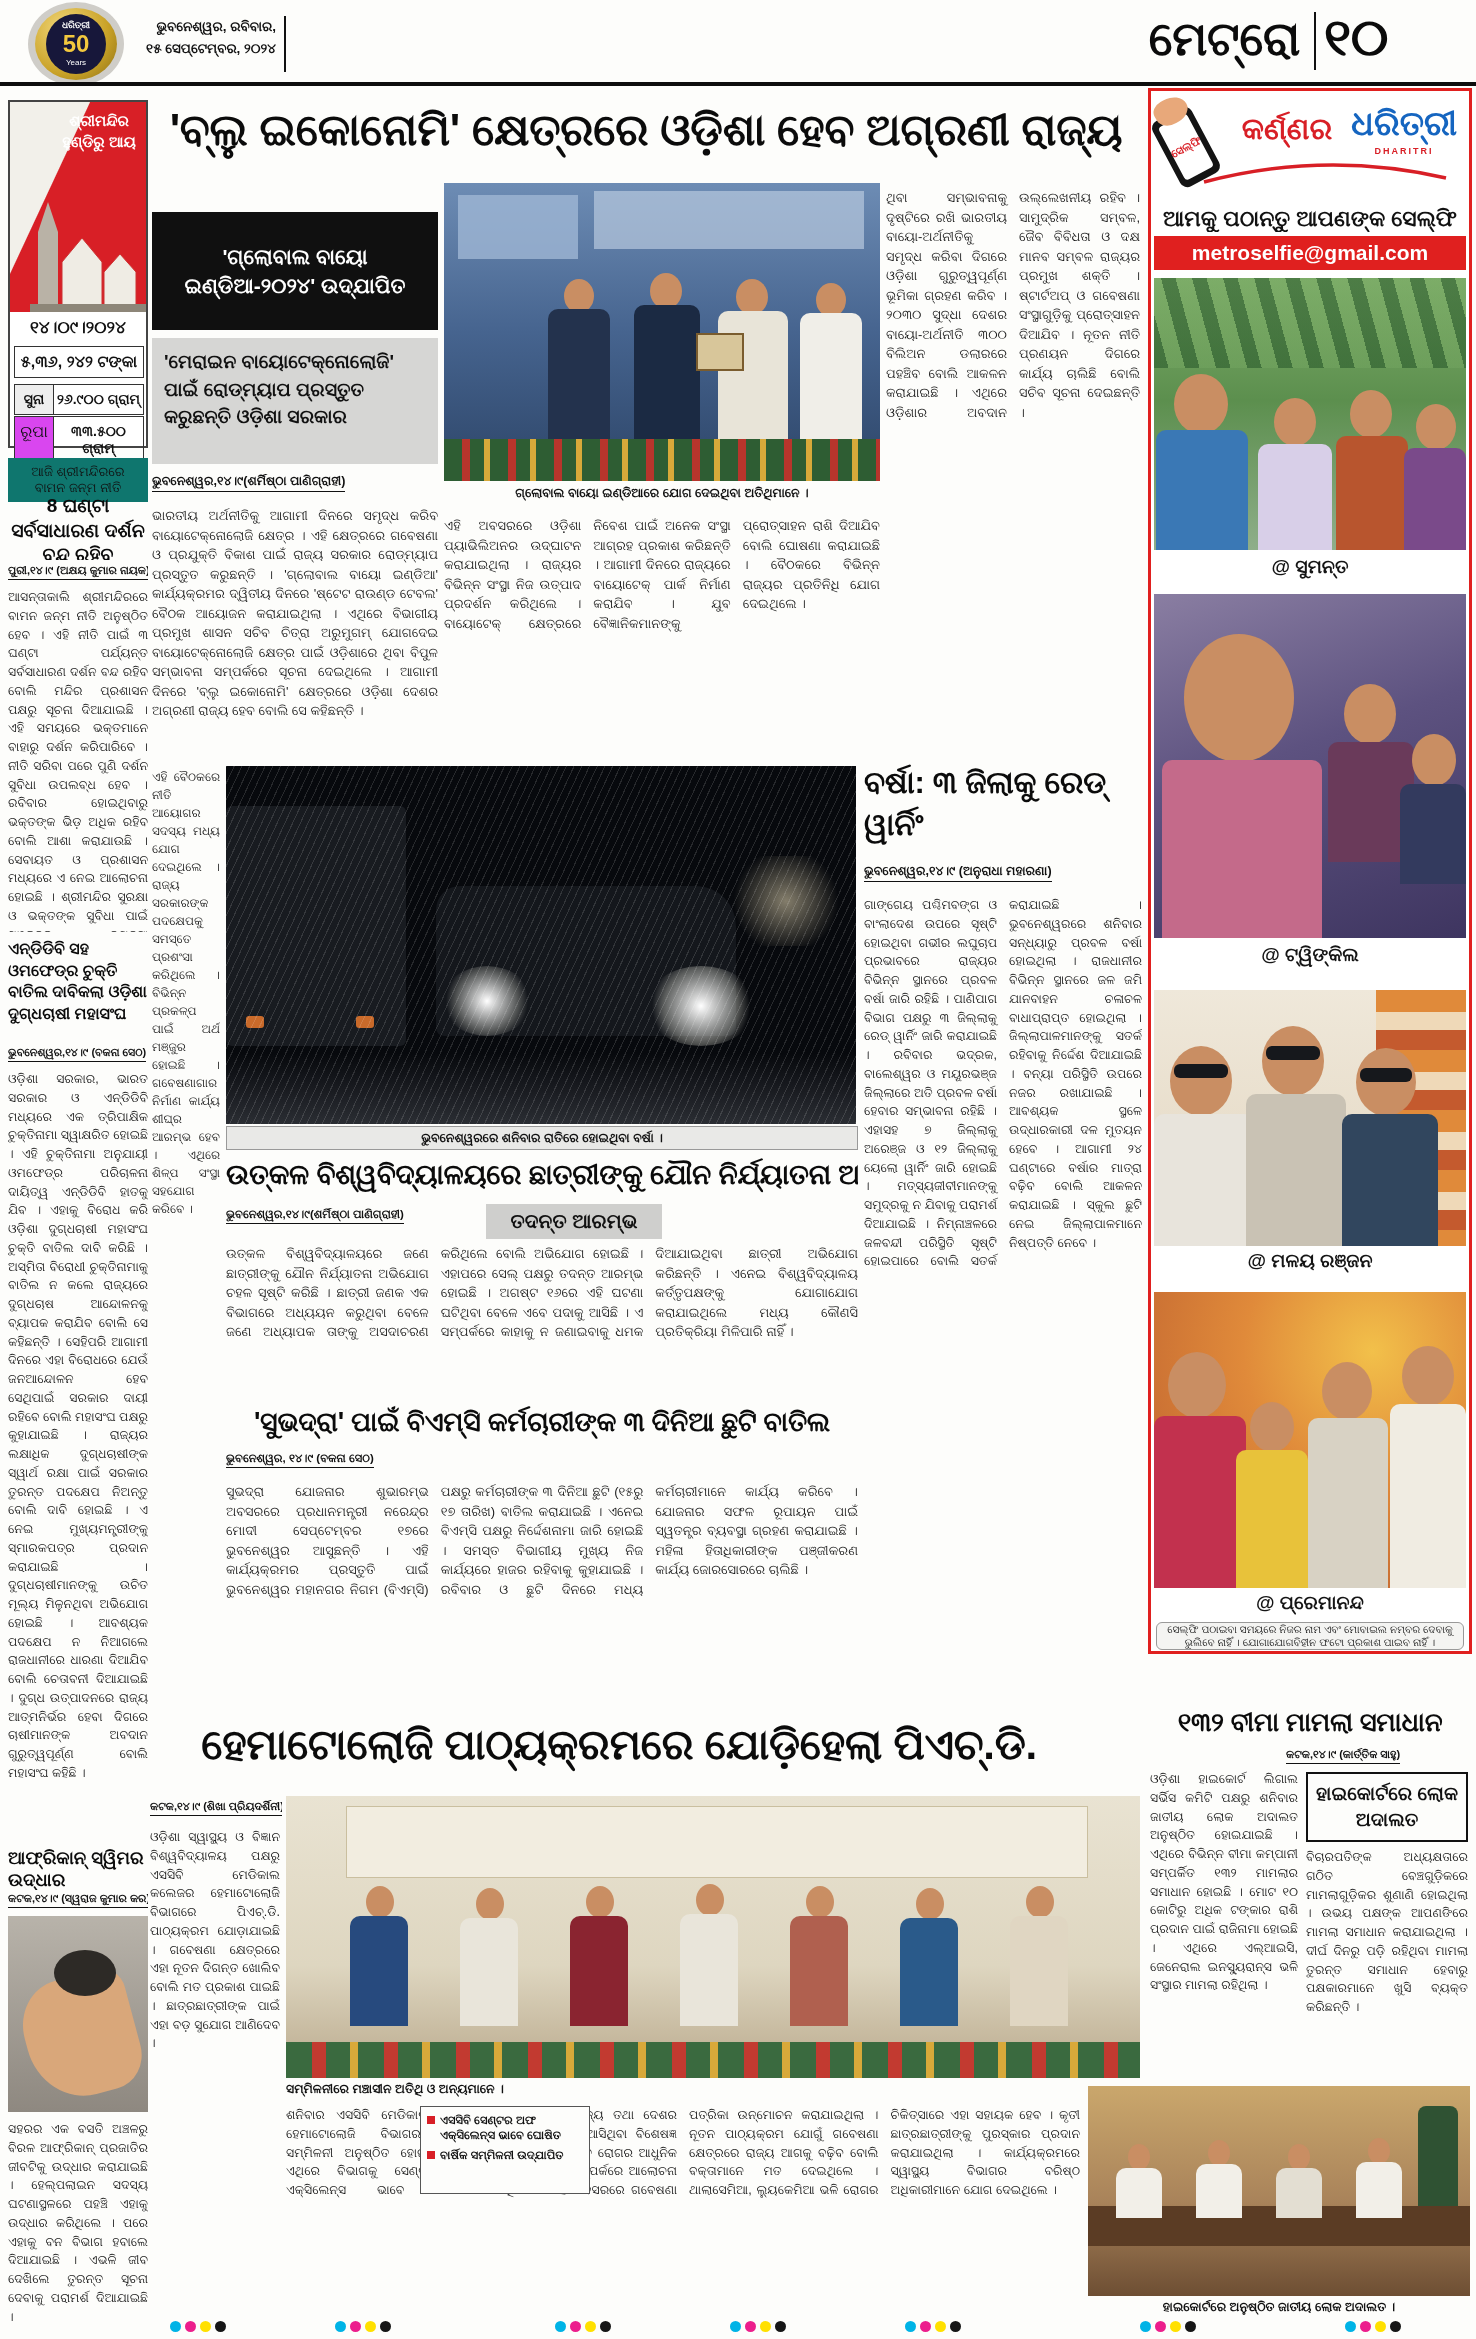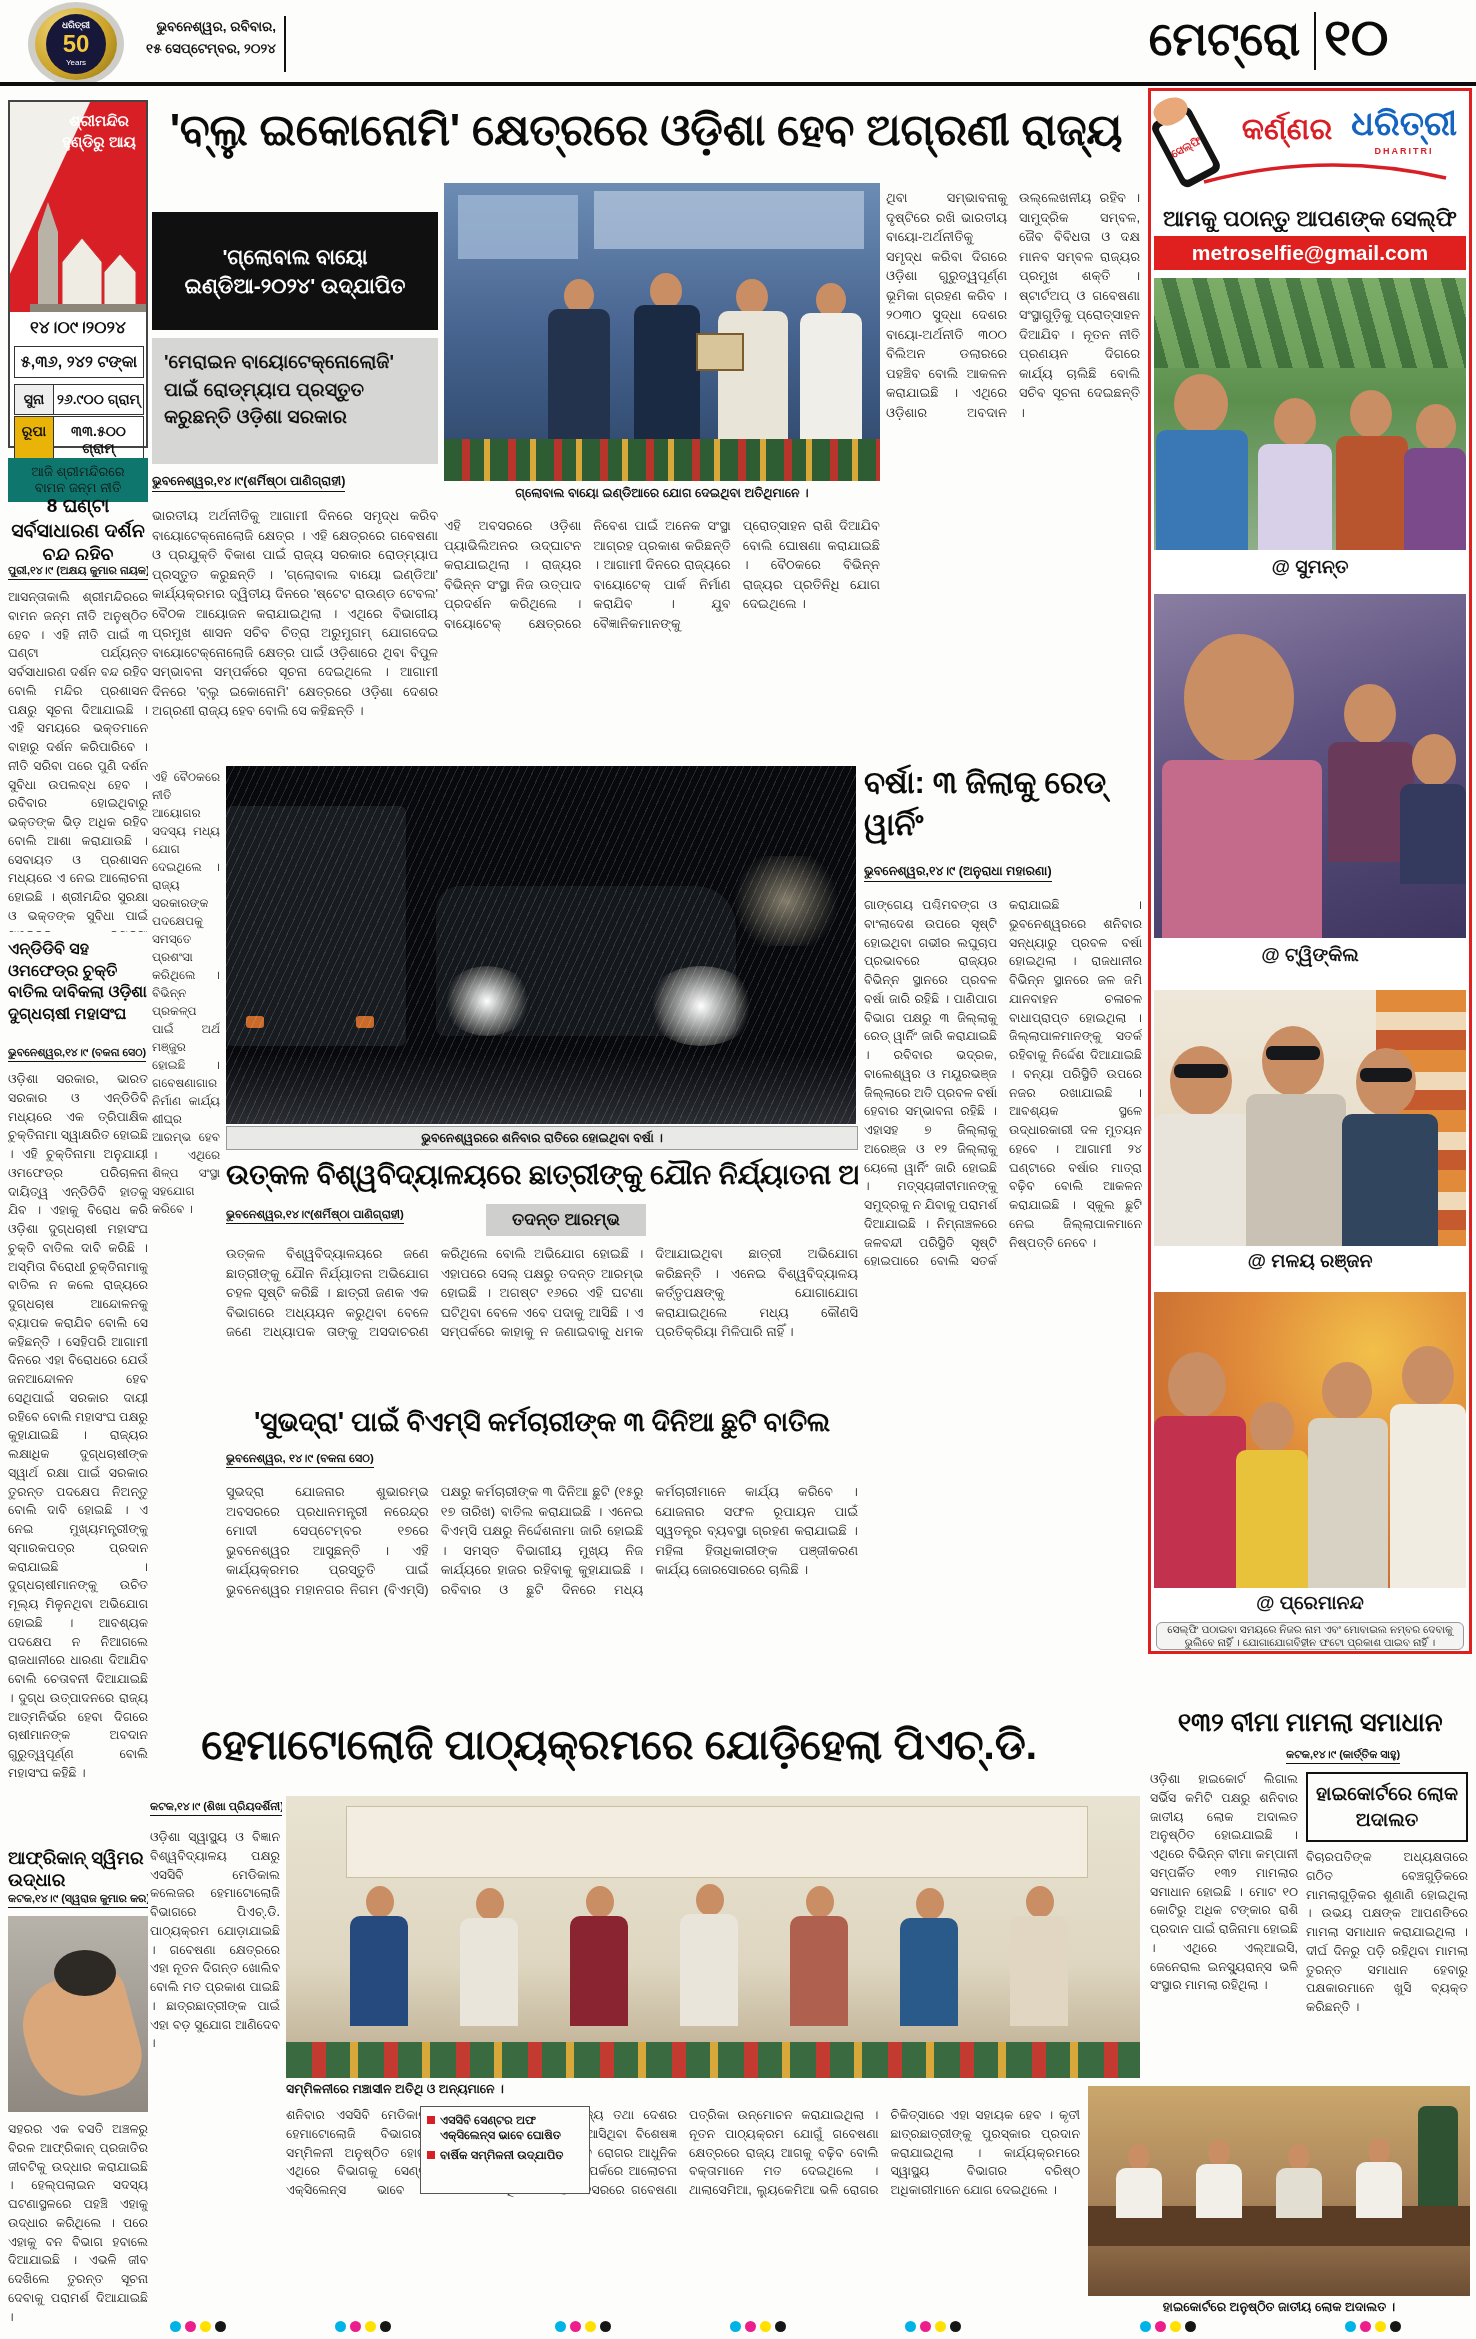--- a/index.html
+++ b/index.html
@@ -55,21 +55,21 @@
         <rect x="20" y="112" width="116" height="8" fill="#8d8678"></rect>
       </svg>
     </div>
     <div class="abs" style="left:0;top:216px;width:136px;text-align:center;font-size:17px;font-weight:bold;">୧୪।୦୯।୨୦୨୪</div>
     <div class="abs" style="left:4px;top:244px;width:128px;border:1.5px solid #333;text-align:center;font-size:16px;font-weight:bold;padding:6px 0;">୫,୩୬, ୨୪୨ ଟଙ୍କା</div>
     <div class="abs" style="left:4px;top:282px;width:128px;border:1.5px solid #333;display:flex;">
       <span style="width:38px;border-right:1.5px solid #333;background:#eee;font-weight:bold;font-size:14px;text-align:center;padding:6px 0;">ସୁନା</span>
       <span style="flex:1;font-size:14px;font-weight:bold;text-align:center;padding:6px 0;">୨୬.୯୦୦ ଗ୍ରାମ୍</span>
     </div>
     <div class="abs" style="left:4px;top:314px;width:128px;border:1.5px solid #333;display:flex;">
-      <span style="width:38px;border-right:1.5px solid #333;background:#eab308;font-weight:bold;font-size:14px;text-align:center;padding:6px 0;">ରୂପା</span>
+      <span style="width:38px;border-right:1.5px solid #333;background:#d946ef;font-weight:normal;font-size:16px;text-align:center;padding:6px 0;">ରୂପା</span>
       <span style="flex:1;font-size:14px;font-weight:bold;text-align:center;padding:6px 0;">୩୩.୫୦୦ ଗ୍ରାମ୍</span>
     </div>
   </div>
 
   <div class="abs" style="left:8px;top:458px;width:140px;background:#0f766e;font-weight:normal;font-size:13px;text-align:center;padding:6px 10px;box-sizing:border-box;overflow:hidden;">ଆଜି ଶ୍ରୀମନ୍ଦିରରେ ବାମନ ଜନ୍ମ ନୀତି</div>
   <div class="abs head-sm" style="left:8px;top:494px;width:140px;height:66px;font-size:19px;line-height:1.3;text-align:center;">8 ଘଣ୍ଟା ସର୍ବସାଧାରଣ ଦର୍ଶନ ବନ୍ଦ ରହିବ</div>
   <div class="abs dateline" style="left:8px;top:564px;max-width:140px;font-size:11px;">ପୁରୀ,୧୪।୯ (ଅକ୍ଷୟ କୁମାର ନାୟକ)</div>
   <div class="abs body-txt" style="left:8px;top:588px;width:140px;height:344px;font-size:12.5px;">ଆସନ୍ତାକାଲି ଶ୍ରୀମନ୍ଦିରରେ ବାମନ ଜନ୍ମ ନୀତି ଅନୁଷ୍ଠିତ ହେବ । ଏହି ନୀତି ପାଇଁ ୩ ଘଣ୍ଟା ପର୍ଯ୍ୟନ୍ତ ସର୍ବସାଧାରଣ ଦର୍ଶନ ବନ୍ଦ ରହିବ ବୋଲି ମନ୍ଦିର ପ୍ରଶାସନ ପକ୍ଷରୁ ସୂଚନା ଦିଆଯାଇଛି । ଏହି ସମୟରେ ଭକ୍ତମାନେ ବାହାରୁ ଦର୍ଶନ କରିପାରିବେ । ନୀତି ସରିବା ପରେ ପୁଣି ଦର୍ଶନ ସୁବିଧା ଉପଲବ୍ଧ ହେବ । ରବିବାର ହୋଇଥିବାରୁ ଭକ୍ତଙ୍କ ଭିଡ଼ ଅଧିକ ରହିବ ବୋଲି ଆଶା କରାଯାଉଛି । ସେବାୟତ ଓ ପ୍ରଶାସନ ମଧ୍ୟରେ ଏ ନେଇ ଆଲୋଚନା ହୋଇଛି । ଶ୍ରୀମନ୍ଦିର ସୁରକ୍ଷା ଓ ଭକ୍ତଙ୍କ ସୁବିଧା ପାଇଁ ସ୍ୱତନ୍ତ୍ର ବ୍ୟବସ୍ଥା କରାଯାଇଛି ।</div>
 
   <div class="abs head-sm" style="left:8px;top:938px;width:140px;height:104px;font-size:16px;line-height:1.35;text-align:left;">ଏନ୍‌ଡିଡିବି ସହ ଓମଫେଡ୍‌ର ଚୁକ୍ତି ବାତିଲ ଦାବିକଲା ଓଡ଼ିଶା ଦୁଗ୍ଧଚାଷୀ ମହାସଂଘ</div>
@@ -127,21 +127,21 @@
     <div class="abs" style="left:0;top:0;width:630px;height:358px;background:repeating-linear-gradient(115deg,rgba(255,255,255,.13) 0 1px,transparent 1px 7px);"></div>
   </div>
   <div class="abs caption cap-strip" style="left:226px;top:1126px;width:630px;height:22px;font-weight:bold;">ଭୁବନେଶ୍ୱରରେ ଶନିବାର ରାତିରେ ହୋଇଥିବା ବର୍ଷା ।</div>
 
   <div class="abs headline" style="left:864px;top:762px;width:278px;height:98px;font-size:31px;line-height:1.35;">ବର୍ଷା: ୩ ଜିଲାକୁ ରେଡ୍ ୱାର୍ନିଂ</div>
   <div class="abs dateline" style="left:864px;top:864px;max-width:278px;">ଭୁବନେଶ୍ୱର,୧୪।୯ (ଅନୁରାଧା ମହାରଣା)</div>
   <div class="abs body-txt cols2" style="left:864px;top:896px;width:278px;height:788px;font-size:12.5px;">ଗାଙ୍ଗେୟ ପଶ୍ଚିମବଙ୍ଗ ଓ ବାଂଲାଦେଶ ଉପରେ ସୃଷ୍ଟି ହୋଇଥିବା ଗଭୀର ଲଘୁଚାପ ପ୍ରଭାବରେ ରାଜ୍ୟର ବିଭିନ୍ନ ସ୍ଥାନରେ ପ୍ରବଳ ବର୍ଷା ଜାରି ରହିଛି । ପାଣିପାଗ ବିଭାଗ ପକ୍ଷରୁ ୩ ଜିଲ୍ଲାକୁ ରେଡ୍ ୱାର୍ନିଂ ଜାରି କରାଯାଇଛି । ରବିବାର ଭଦ୍ରକ, ବାଲେଶ୍ୱର ଓ ମୟୂରଭଞ୍ଜ ଜିଲ୍ଲାରେ ଅତି ପ୍ରବଳ ବର୍ଷା ହେବାର ସମ୍ଭାବନା ରହିଛି । ଏହାସହ ୭ ଜିଲ୍ଲାକୁ ଅରେଞ୍ଜ ଓ ୧୨ ଜିଲ୍ଲାକୁ ୟେଲୋ ୱାର୍ନିଂ ଜାରି ହୋଇଛି । ମତ୍ସ୍ୟଜୀବୀମାନଙ୍କୁ ସମୁଦ୍ରକୁ ନ ଯିବାକୁ ପରାମର୍ଶ ଦିଆଯାଇଛି । ନିମ୍ନାଞ୍ଚଳରେ ଜଳବନ୍ଦୀ ପରିସ୍ଥିତି ସୃଷ୍ଟି ହୋଇପାରେ ବୋଲି ସତର୍କ କରାଯାଇଛି । ଭୁବନେଶ୍ୱରରେ ଶନିବାର ସନ୍ଧ୍ୟାରୁ ପ୍ରବଳ ବର୍ଷା ହୋଇଥିଲା । ରାଜଧାନୀର ବିଭିନ୍ନ ସ୍ଥାନରେ ଜଳ ଜମି ଯାନବାହନ ଚଳାଚଳ ବାଧାପ୍ରାପ୍ତ ହୋଇଥିଲା । ଜିଲ୍ଲାପାଳମାନଙ୍କୁ ସତର୍କ ରହିବାକୁ ନିର୍ଦ୍ଦେଶ ଦିଆଯାଇଛି । ବନ୍ୟା ପରିସ୍ଥିତି ଉପରେ ନଜର ରଖାଯାଇଛି । ଆବଶ୍ୟକ ସ୍ଥଳେ ଉଦ୍ଧାରକାରୀ ଦଳ ମୁତୟନ ହେବେ । ଆଗାମୀ ୨୪ ଘଣ୍ଟାରେ ବର୍ଷାର ମାତ୍ରା ବଢ଼ିବ ବୋଲି ଆକଳନ କରାଯାଇଛି । ସ୍କୁଲ ଛୁଟି ନେଇ ଜିଲ୍ଲାପାଳମାନେ ନିଷ୍ପତ୍ତି ନେବେ ।</div>
 
   <div class="abs headline" style="left:226px;top:1150px;width:632px;height:50px;font-size:28px;line-height:50px;text-align:center;white-space:nowrap;">ଉତ୍କଳ ବିଶ୍ୱବିଦ୍ୟାଳୟରେ ଛାତ୍ରୀଙ୍କୁ ଯୌନ ନିର୍ଯ୍ୟାତନା ଅଭିଯୋଗ</div>
   <div class="abs dateline" style="left:226px;top:1208px;max-width:240px;font-size:11.5px;">ଭୁବନେଶ୍ୱର,୧୪।୯(ଶର୍ମିଷ୍ଠା ପାଣିଗ୍ରାହୀ)</div>
-  <div class="abs" style="left:486px;top:1204px;width:160px;background:#cfcfcd;font-weight:bold;font-size:17px;text-align:center;padding:6px 0;">ତଦନ୍ତ ଆରମ୍ଭ</div>
+  <div class="abs" style="left:486px;top:1204px;width:160px;background:#cfcfcd;font-weight:bold;font-size:20px;text-align:center;padding:6px 8px;">ତଦନ୍ତ ଆରମ୍ଭ</div>
   <div class="abs body-txt cols3" style="left:226px;top:1244px;width:632px;height:148px;">ଉତ୍କଳ ବିଶ୍ୱବିଦ୍ୟାଳୟରେ ଜଣେ ଛାତ୍ରୀଙ୍କୁ ଯୌନ ନିର୍ଯ୍ୟାତନା ଅଭିଯୋଗ ଚହଳ ସୃଷ୍ଟି କରିଛି । ଛାତ୍ରୀ ଜଣକ ଏକ ବିଭାଗରେ ଅଧ୍ୟୟନ କରୁଥିବା ବେଳେ ଜଣେ ଅଧ୍ୟାପକ ତାଙ୍କୁ ଅସଦାଚରଣ କରିଥିଲେ ବୋଲି ଅଭିଯୋଗ ହୋଇଛି । ଏହାପରେ ସେଲ୍ ପକ୍ଷରୁ ତଦନ୍ତ ଆରମ୍ଭ ହୋଇଛି । ଅଗଷ୍ଟ ୧୬ରେ ଏହି ଘଟଣା ଘଟିଥିବା ବେଳେ ଏବେ ପଦାକୁ ଆସିଛି । ଏ ସମ୍ପର୍କରେ କାହାକୁ ନ ଜଣାଇବାକୁ ଧମକ ଦିଆଯାଇଥିବା ଛାତ୍ରୀ ଅଭିଯୋଗ କରିଛନ୍ତି । ଏନେଇ ବିଶ୍ୱବିଦ୍ୟାଳୟ କର୍ତ୍ତୃପକ୍ଷଙ୍କୁ ଯୋଗାଯୋଗ କରାଯାଇଥିଲେ ମଧ୍ୟ କୌଣସି ପ୍ରତିକ୍ରିୟା ମିଳିପାରି ନାହିଁ ।</div>
 
   <div class="abs headline" style="left:226px;top:1398px;width:632px;height:48px;font-size:27px;line-height:48px;text-align:center;white-space:nowrap;">'ସୁଭଦ୍ରା' ପାଇଁ ବିଏମ୍‌ସି କର୍ମଚାରୀଙ୍କ ୩ ଦିନିଆ ଛୁଟି ବାତିଲ</div>
   <div class="abs dateline" style="left:226px;top:1452px;max-width:240px;font-size:11.5px;">ଭୁବନେଶ୍ୱର, ୧୪।୯ (ବକନା ସେଠ)</div>
   <div class="abs body-txt cols3" style="left:226px;top:1482px;width:632px;height:200px;">ସୁଭଦ୍ରା ଯୋଜନାର ଶୁଭାରମ୍ଭ ଅବସରରେ ପ୍ରଧାନମନ୍ତ୍ରୀ ନରେନ୍ଦ୍ର ମୋଦୀ ସେପ୍ଟେମ୍ବର ୧୭ରେ ଭୁବନେଶ୍ୱର ଆସୁଛନ୍ତି । ଏହି କାର୍ଯ୍ୟକ୍ରମର ପ୍ରସ୍ତୁତି ପାଇଁ ଭୁବନେଶ୍ୱର ମହାନଗର ନିଗମ (ବିଏମ୍‌ସି) ପକ୍ଷରୁ କର୍ମଚାରୀଙ୍କ ୩ ଦିନିଆ ଛୁଟି (୧୫ରୁ ୧୭ ତାରିଖ) ବାତିଲ କରାଯାଇଛି । ଏନେଇ ବିଏମ୍‌ସି ପକ୍ଷରୁ ନିର୍ଦ୍ଦେଶନାମା ଜାରି ହୋଇଛି । ସମସ୍ତ ବିଭାଗୀୟ ମୁଖ୍ୟ ନିଜ କାର୍ଯ୍ୟରେ ହାଜର ରହିବାକୁ କୁହାଯାଇଛି । ରବିବାର ଓ ଛୁଟି ଦିନରେ ମଧ୍ୟ କର୍ମଚାରୀମାନେ କାର୍ଯ୍ୟ କରିବେ । ଯୋଜନାର ସଫଳ ରୂପାୟନ ପାଇଁ ସ୍ୱତନ୍ତ୍ର ବ୍ୟବସ୍ଥା ଗ୍ରହଣ କରାଯାଇଛି । ମହିଳା ହିତାଧିକାରୀଙ୍କ ପଞ୍ଜୀକରଣ କାର୍ଯ୍ୟ ଜୋରସୋରରେ ଚାଲିଛି ।</div>
 
   <div class="abs headline" style="left:150px;top:1702px;width:938px;height:86px;font-size:42px;line-height:86px;text-align:center;white-space:nowrap;">ହେମାଟୋଲୋଜି ପାଠ୍ୟକ୍ରମରେ ଯୋଡ଼ିହେଲା ପିଏଚ୍.ଡି.</div>
   <div class="abs dateline" style="left:150px;top:1800px;max-width:132px;font-size:11px;">କଟକ,୧୪।୯ (ଶିଖା ପ୍ରିୟଦର୍ଶିନୀ)</div>
   <div class="abs body-txt" style="left:150px;top:1828px;width:130px;height:505px;font-size:12.5px;">ଓଡ଼ିଶା ସ୍ୱାସ୍ଥ୍ୟ ଓ ବିଜ୍ଞାନ ବିଶ୍ୱବିଦ୍ୟାଳୟ ପକ୍ଷରୁ ଏସସିବି ମେଡିକାଲ କଲେଜର ହେମାଟୋଲୋଜି ବିଭାଗରେ ପିଏଚ୍.ଡି. ପାଠ୍ୟକ୍ରମ ଯୋଡ଼ାଯାଇଛି । ଗବେଷଣା କ୍ଷେତ୍ରରେ ଏହା ନୂତନ ଦିଗନ୍ତ ଖୋଲିବ ବୋଲି ମତ ପ୍ରକାଶ ପାଇଛି । ଛାତ୍ରଛାତ୍ରୀଙ୍କ ପାଇଁ ଏହା ବଡ଼ ସୁଯୋଗ ଆଣିଦେବ ।</div>
 

